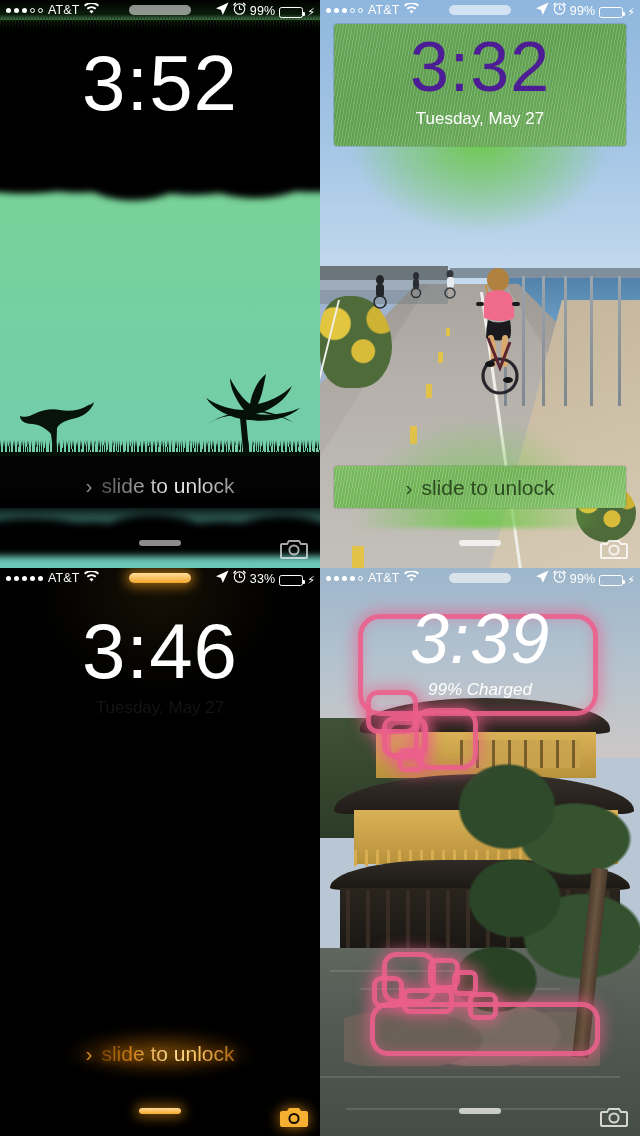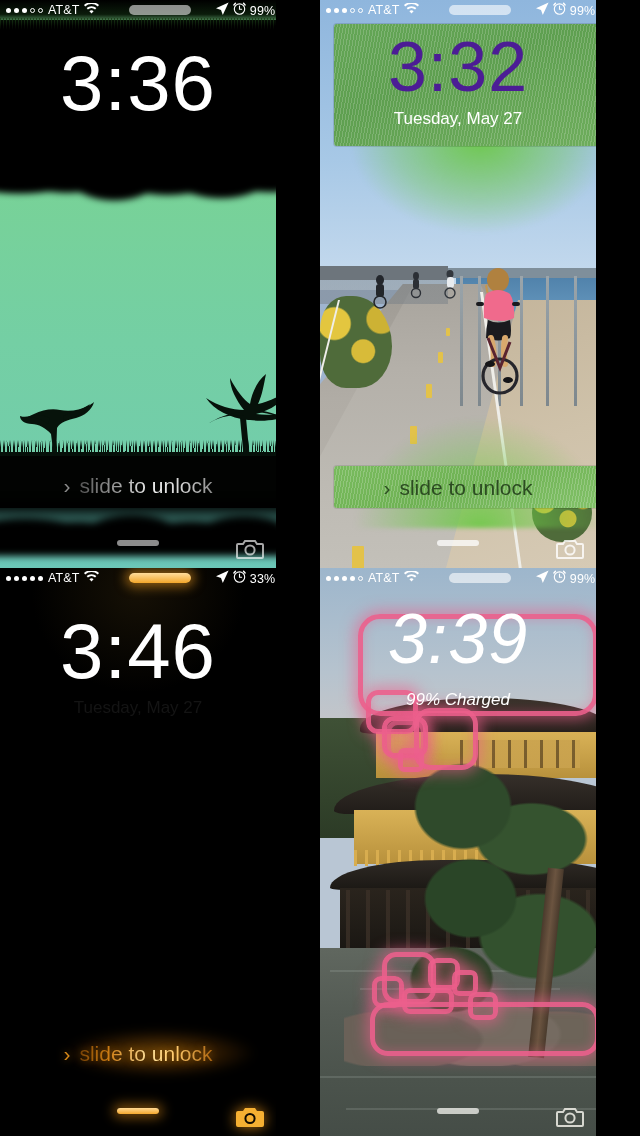--- a/index.html
+++ b/index.html
@@ -5,21 +5,21 @@
   html,body{margin:0;padding:0;background:#000;}
   body{
     width:640px;height:1136px;overflow:hidden;
     font-family:"Liberation Sans","DejaVu Sans",sans-serif;
     -webkit-font-smoothing:antialiased;
   }
   .grid{
     position:relative;width:640px;height:1136px;
     display:grid;grid-template-columns:320px 320px;grid-template-rows:568px 568px;
   }
-  .panel{position:relative;width:276px;height:568px;overflow:hidden;}
+  .panel{position:relative;width:320px;height:568px;overflow:hidden;}
 
   
   .statusbar{
     position:absolute;left:0;top:0;width:320px;height:20px;
     display:flex;align-items:center;z-index:40;
     font-size:12px;letter-spacing:.1px;
   }
   .sb-left{display:flex;align-items:center;gap:3px;padding-left:6px;}
   .dots{display:flex;gap:3px;align-items:center;}
   .dot{width:5px;height:5px;border-radius:50%;box-sizing:border-box;}
@@ -208,21 +208,21 @@
   .p4 .rocks{position:absolute;left:24px;top:432px;width:256px;height:66px;
     background:
       radial-gradient(50% 70% at 22% 60%,#6a6158 0 62%,transparent 66%),
       radial-gradient(46% 78% at 55% 52%,#756b61 0 62%,transparent 66%),
       radial-gradient(44% 70% at 84% 62%,#6d6459 0 62%,transparent 66%);
     filter:blur(.5px);}
   .p4 .deck{position:absolute;left:60px;top:392px;width:230px;height:20px;
     background:linear-gradient(to bottom,#8d7f6d,#6d6254);}
   .p4 .clockwrap{top:36px;font-style:italic;}
   .p4 .clock{font-size:70px;color:#fff;}
-  .p4 .date{font-size:17px;color:#fff;margin-top:16px;}
+  .p4 .date{font-size:17px;color:#fff;margin-top:6px;}
   .p4 .neon{position:absolute;border:5px solid rgba(236,95,140,.92);border-radius:14px;
     box-shadow:0 0 14px 4px rgba(236,95,140,.55),inset 0 0 10px 2px rgba(236,95,140,.28);}
   .p4 .slide{top:476px;font-size:21px;opacity:0;}
   .p4 .homebar{bottom:22px;background:rgba(235,235,230,.8);}
   .p4 .camicon{right:12px;bottom:8px;color:rgba(240,238,232,.85);}
 
   .camicon svg{display:block;}
 </style>
 </head>
 <body>
@@ -286,21 +286,21 @@
               <path d="M2.6 1.4 1 3.2M11.4 1.4 13 3.2" stroke="#fff" stroke-width="1.6" stroke-linecap="round"></path>
             </svg>
         </span>
         <span class="pct">99%</span>
         <span class="batt"><span class="fill" style="width:100%"></span></span>
         <span class="bolt">⚡</span>
       </div>
     </div>
 
     <div class="clockwrap">
-      <div class="clock">3:36</div>
+      <div class="clock">3:52</div>
       <div class="date">Tuesday, May 27</div>
     </div>
 
     <div class="slide">
       <span class="chev">›</span>
       <span class="txt">slide to unlock</span>
     </div>
 
     <div class="homebar"></div>
     <div class="camicon">

